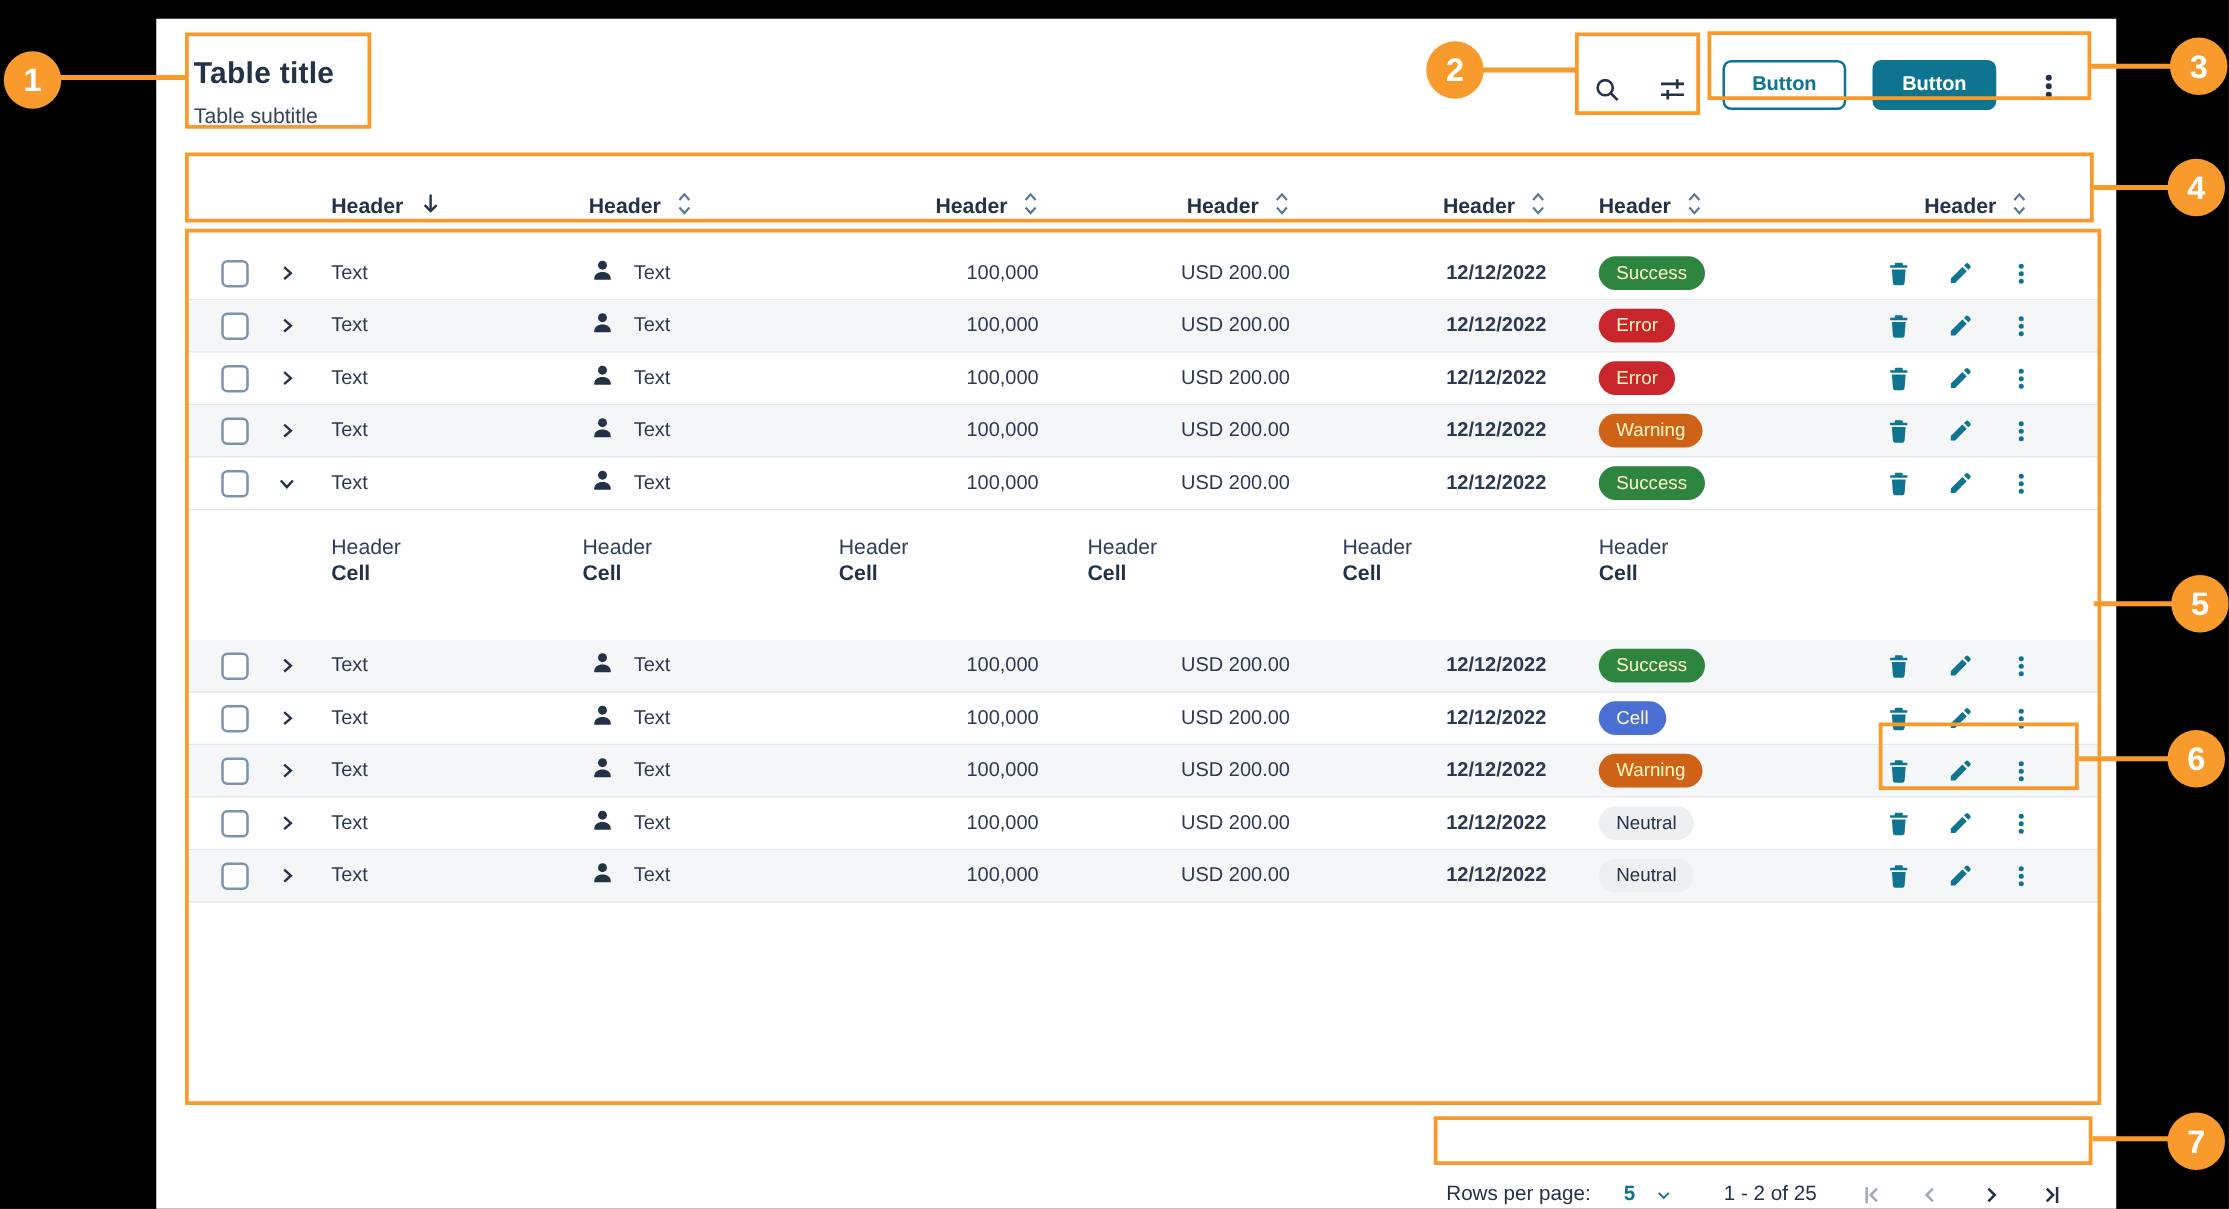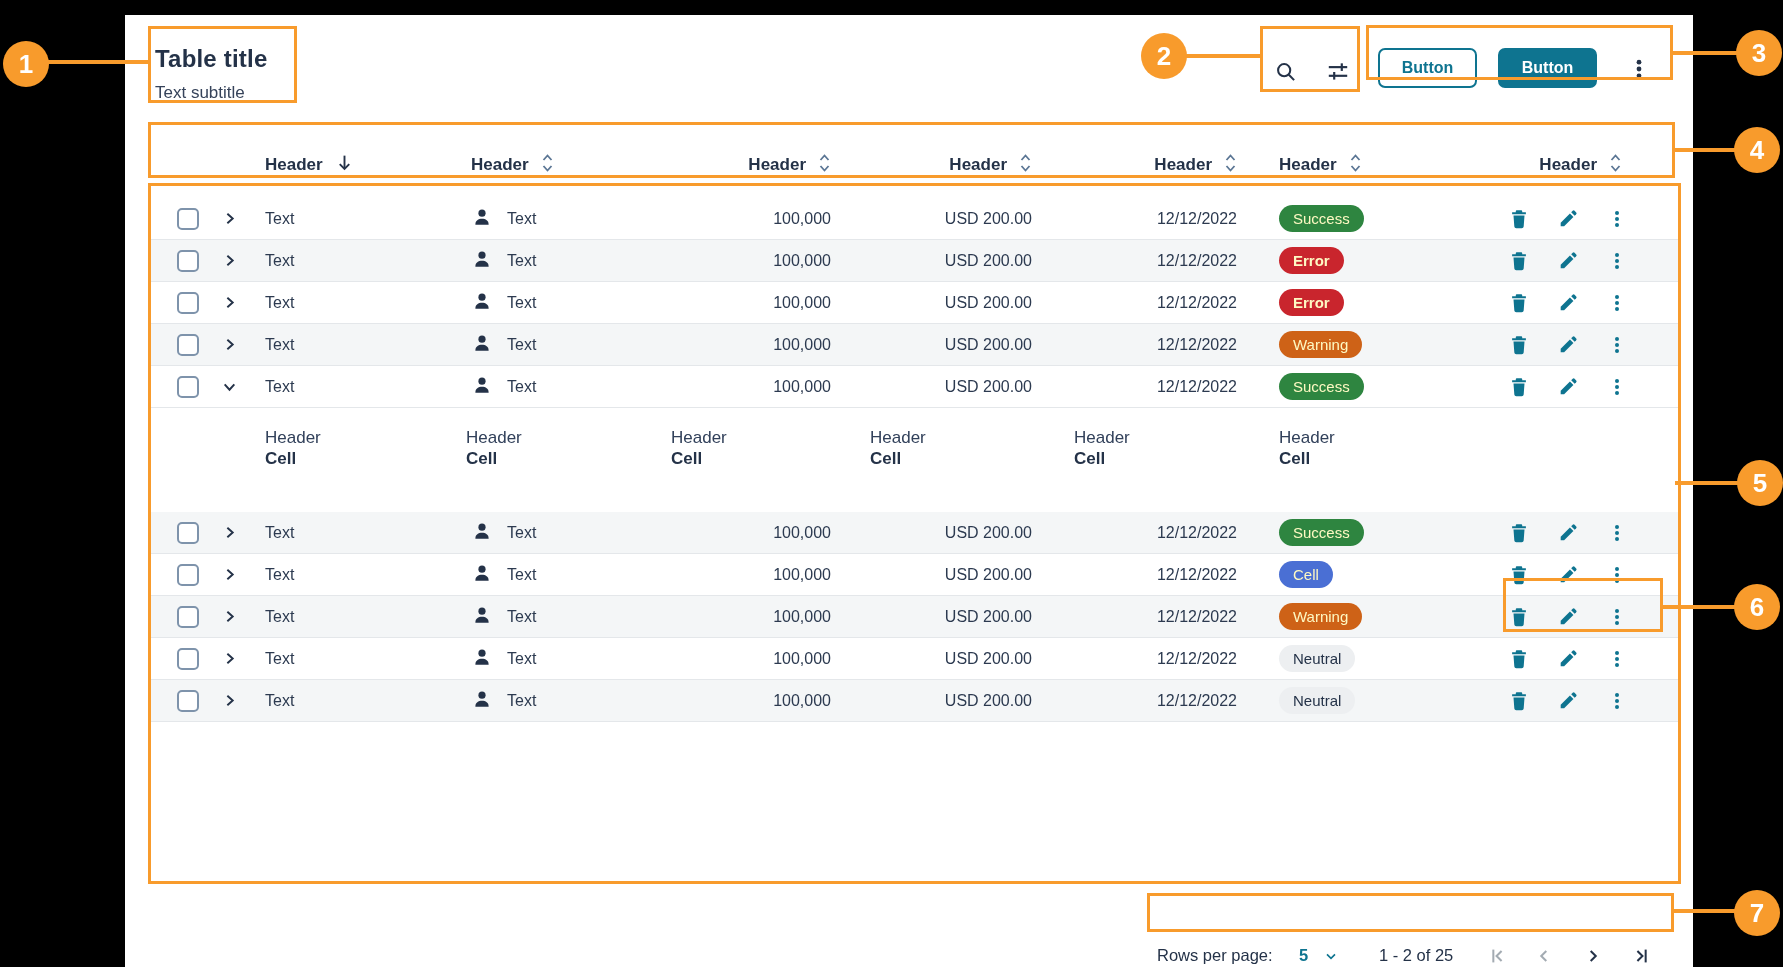--- a/index.html
+++ b/index.html
@@ -30,29 +30,29 @@
   #tbody{position:absolute;left:23px;top:183px;width:1533px;}
   .trow{display:flex;align-items:center;height:42px;border-bottom:1px solid var(--hair);}
   .trow.alt{background:var(--rowgray);}
   .cell{display:flex;align-items:center;font-size:16px;color:var(--body);}
   .c-check{width:62px;padding-left:29px;}
   .c-expand{width:38px;justify-content:center;}
   .c-text{width:217px;padding-left:17px;}
   .c-user{width:220px;padding-left:6px;gap:14px;}
   .c-num{width:146px;justify-content:flex-end;}
   .c-amt{width:201px;justify-content:flex-end;}
-  .c-date{width:205px;justify-content:flex-end;}
+  .c-date{width:205px;justify-content:flex-end;font-weight:bold;}
   .c-status{width:178px;padding-left:42px;}
   .c-actions{flex:1;justify-content:flex-end;gap:27px;padding-right:53px;}
   .hcell{font-size:17px;font-weight:700;color:var(--navy);gap:12px;}
   .hcell .sort-wrap{display:flex;align-items:center;cursor:pointer;gap:12px;}
   .checkbox{width:22px;height:22px;border:2px solid #7E93AB;border-radius:5px;background:#fff;cursor:pointer;}
   .expand-btn{width:18px;height:18px;display:flex;align-items:center;justify-content:center;cursor:pointer;}
   .badge{height:27px;line-height:27px;padding:0 14px;border-radius:14px;font-size:15px;color:#fef9c3;}
-  .badge.success{background:var(--success);} .badge.error{background:var(--error);font-weight:bold;}
+  .badge.success{background:var(--success);} .badge.error{background:var(--error);}
   .badge.warning{background:var(--warning);} .badge.info{background:var(--info);}
   .badge.neutral{background:var(--neutralbg);color:var(--navy);}
   .act{width:22px;height:22px;cursor:pointer;}
 
   
   .nested{position:relative;height:104px;background:#fff;}
   .npair{position:absolute;top:20px;}
   .nheader{font-size:17px;color:#31405A;}
   .ncell{font-size:17px;font-weight:700;color:var(--navy);margin-top:1px;}
 
@@ -73,21 +73,21 @@
               color:#fff;font-size:26px;font-weight:700;display:flex;align-items:center;justify-content:center;}
 </style>
 </head>
 <body>
 
 <div id="page">
   <div id="canvas">
 
     <div class="title-block">
       <div class="title">Table title</div>
-      <div class="subtitle">Text subtitle</div>
+      <div class="subtitle">Table subtitle</div>
     </div>
 
     <div class="tool-icon" id="search-ic">
       <svg viewBox="0 0 24 24" width="26" height="26" fill="none" stroke="#243248" stroke-width="1.9">
         <circle cx="10.3" cy="10.3" r="5.6"></circle>
           <path d="M14.6 14.6 L19.5 19.5"></path>
       </svg>
     </div>
     <div class="tool-icon" id="filter-ic">
       <svg viewBox="0 0 24 24" width="26" height="26" fill="none" stroke="#243248" stroke-width="2">

